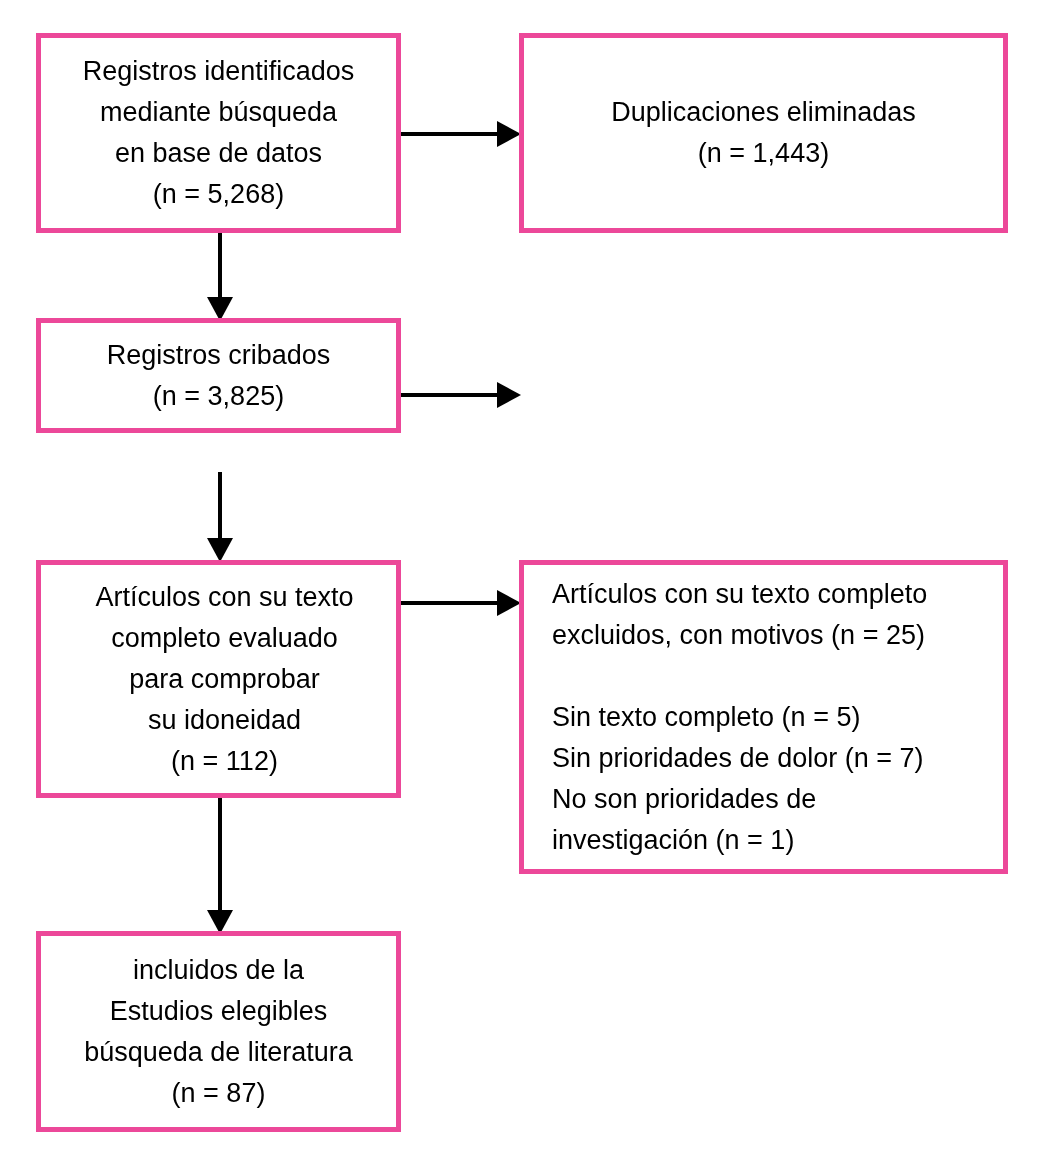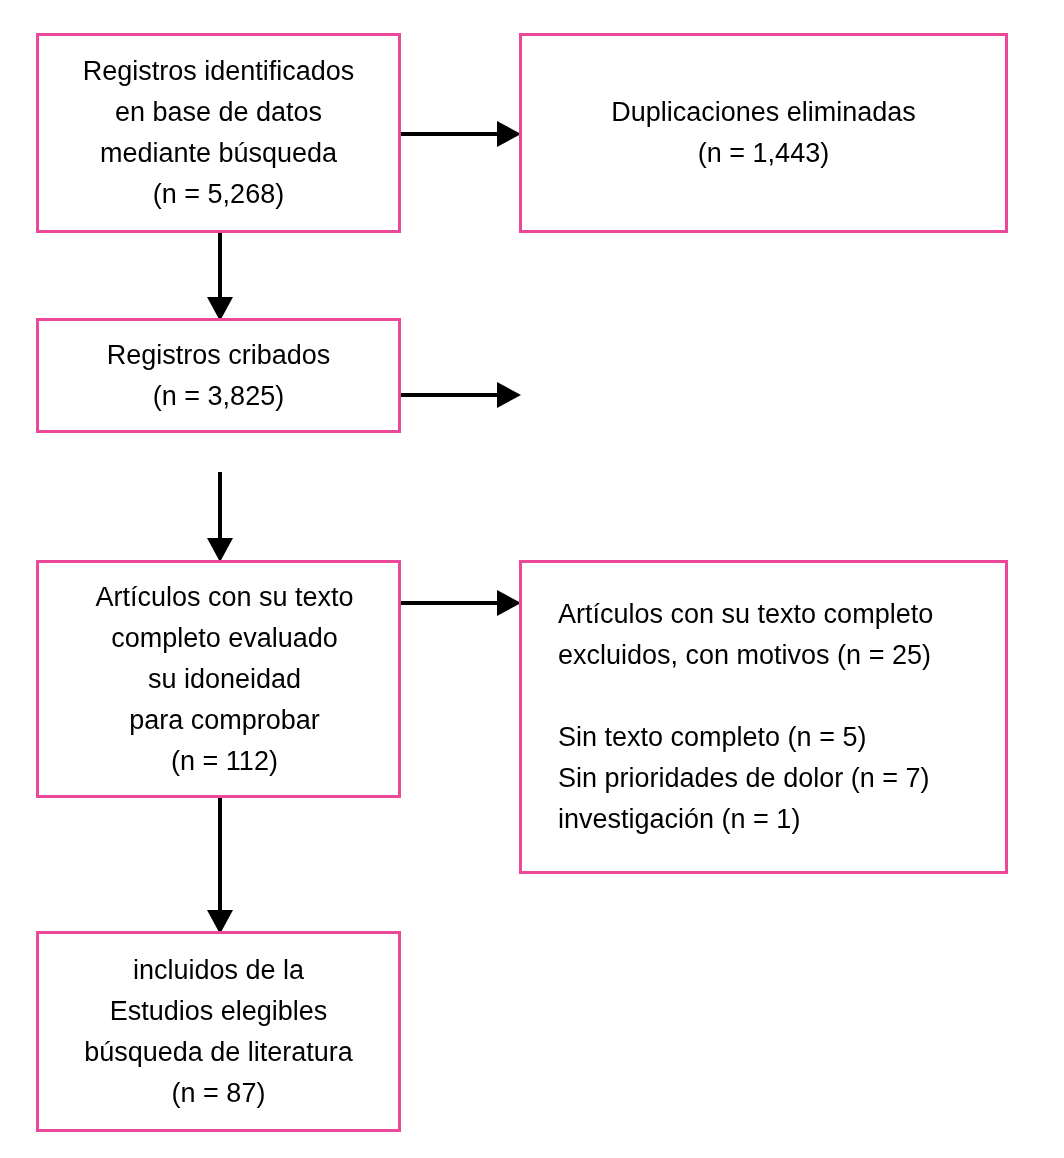--- a/index.html
+++ b/index.html
@@ -11,37 +11,37 @@
     position: relative;
     width: 1064px;
     height: 1158px;
     background: #ffffff;
     font-family: "Liberation Sans", "DejaVu Sans", sans-serif;
     overflow: hidden;
   }
   .flow-box {
     position: absolute;
     box-sizing: border-box;
-    border: 3px solid #ec4899;
+    border: 5px solid #ec4899;
     background: #ffffff;
     display: flex;
     flex-direction: column;
     justify-content: center;
     color: #000000;
     font-size: 27px;
     line-height: 41px;
   }
   .flow-box.center-text {
     align-items: center;
     text-align: center;
   }
   .flow-box.left-text {
     align-items: flex-start;
     text-align: left;
-    padding-left: 36px;
+    padding-left: 28px;
   }
   .flow-box .line {
     white-space: pre;
   }
   .flow-box .line.blank {
     height: 41px;
   }
   
   #box-identified   { left: 36px;  top: 33px;  width: 365px; height: 200px; }
   #box-duplicates   { left: 519px; top: 33px;  width: 489px; height: 200px; }
@@ -100,50 +100,51 @@
 
   <div class="conn" style="left:203px; top:796px; width:34px; height:140px;">
     <svg width="34" height="140" viewBox="0 0 34 140">
       <line x1="17" y1="0" x2="17" y2="116" stroke="#000" stroke-width="4"></line>
       <polygon points="4,114 30,114 17,138" fill="#000"></polygon>
     </svg>
   </div>
 
   <div id="box-identified" class="flow-box center-text">
     <div class="line">Registros identificados</div>
+    <div class="line">mediante búsqueda</div>
     <div class="line">en base de datos</div>
-    <div class="line">mediante búsqueda</div>
     <div class="line">(n = 5,268)</div>
   </div>
 
   <div id="box-duplicates" class="flow-box center-text">
     <div class="line">Duplicaciones eliminadas</div>
     <div class="line">(n = 1,443)</div>
   </div>
 
   <div id="box-screened" class="flow-box center-text">
     <div class="line">Registros cribados</div>
     <div class="line">(n = 3,825)</div>
   </div>
 
 
   <div id="box-fulltext" class="flow-box center-text">
     <div class="line">Artículos con su texto</div>
     <div class="line">completo evaluado</div>
+    <div class="line">para comprobar</div>
     <div class="line">su idoneidad</div>
-    <div class="line">para comprobar</div>
     <div class="line">(n = 112)</div>
   </div>
 
   <div id="box-excluded-ft" class="flow-box left-text">
     <div class="line">Artículos con su texto completo</div>
     <div class="line">excluidos, con motivos (n = 25)</div>
     <div class="line blank"></div>
     <div class="line">Sin texto completo (n = 5)</div>
     <div class="line">Sin prioridades de dolor (n = 7)</div>
+    <div class="line">No son prioridades de</div>
     <div class="line">investigación (n = 1)</div>
   </div>
 
   <div id="box-included" class="flow-box center-text">
     <div class="line">incluidos de la</div>
     <div class="line">Estudios elegibles</div>
     <div class="line">búsqueda de literatura</div>
     <div class="line">(n = 87)</div>
   </div>
 

